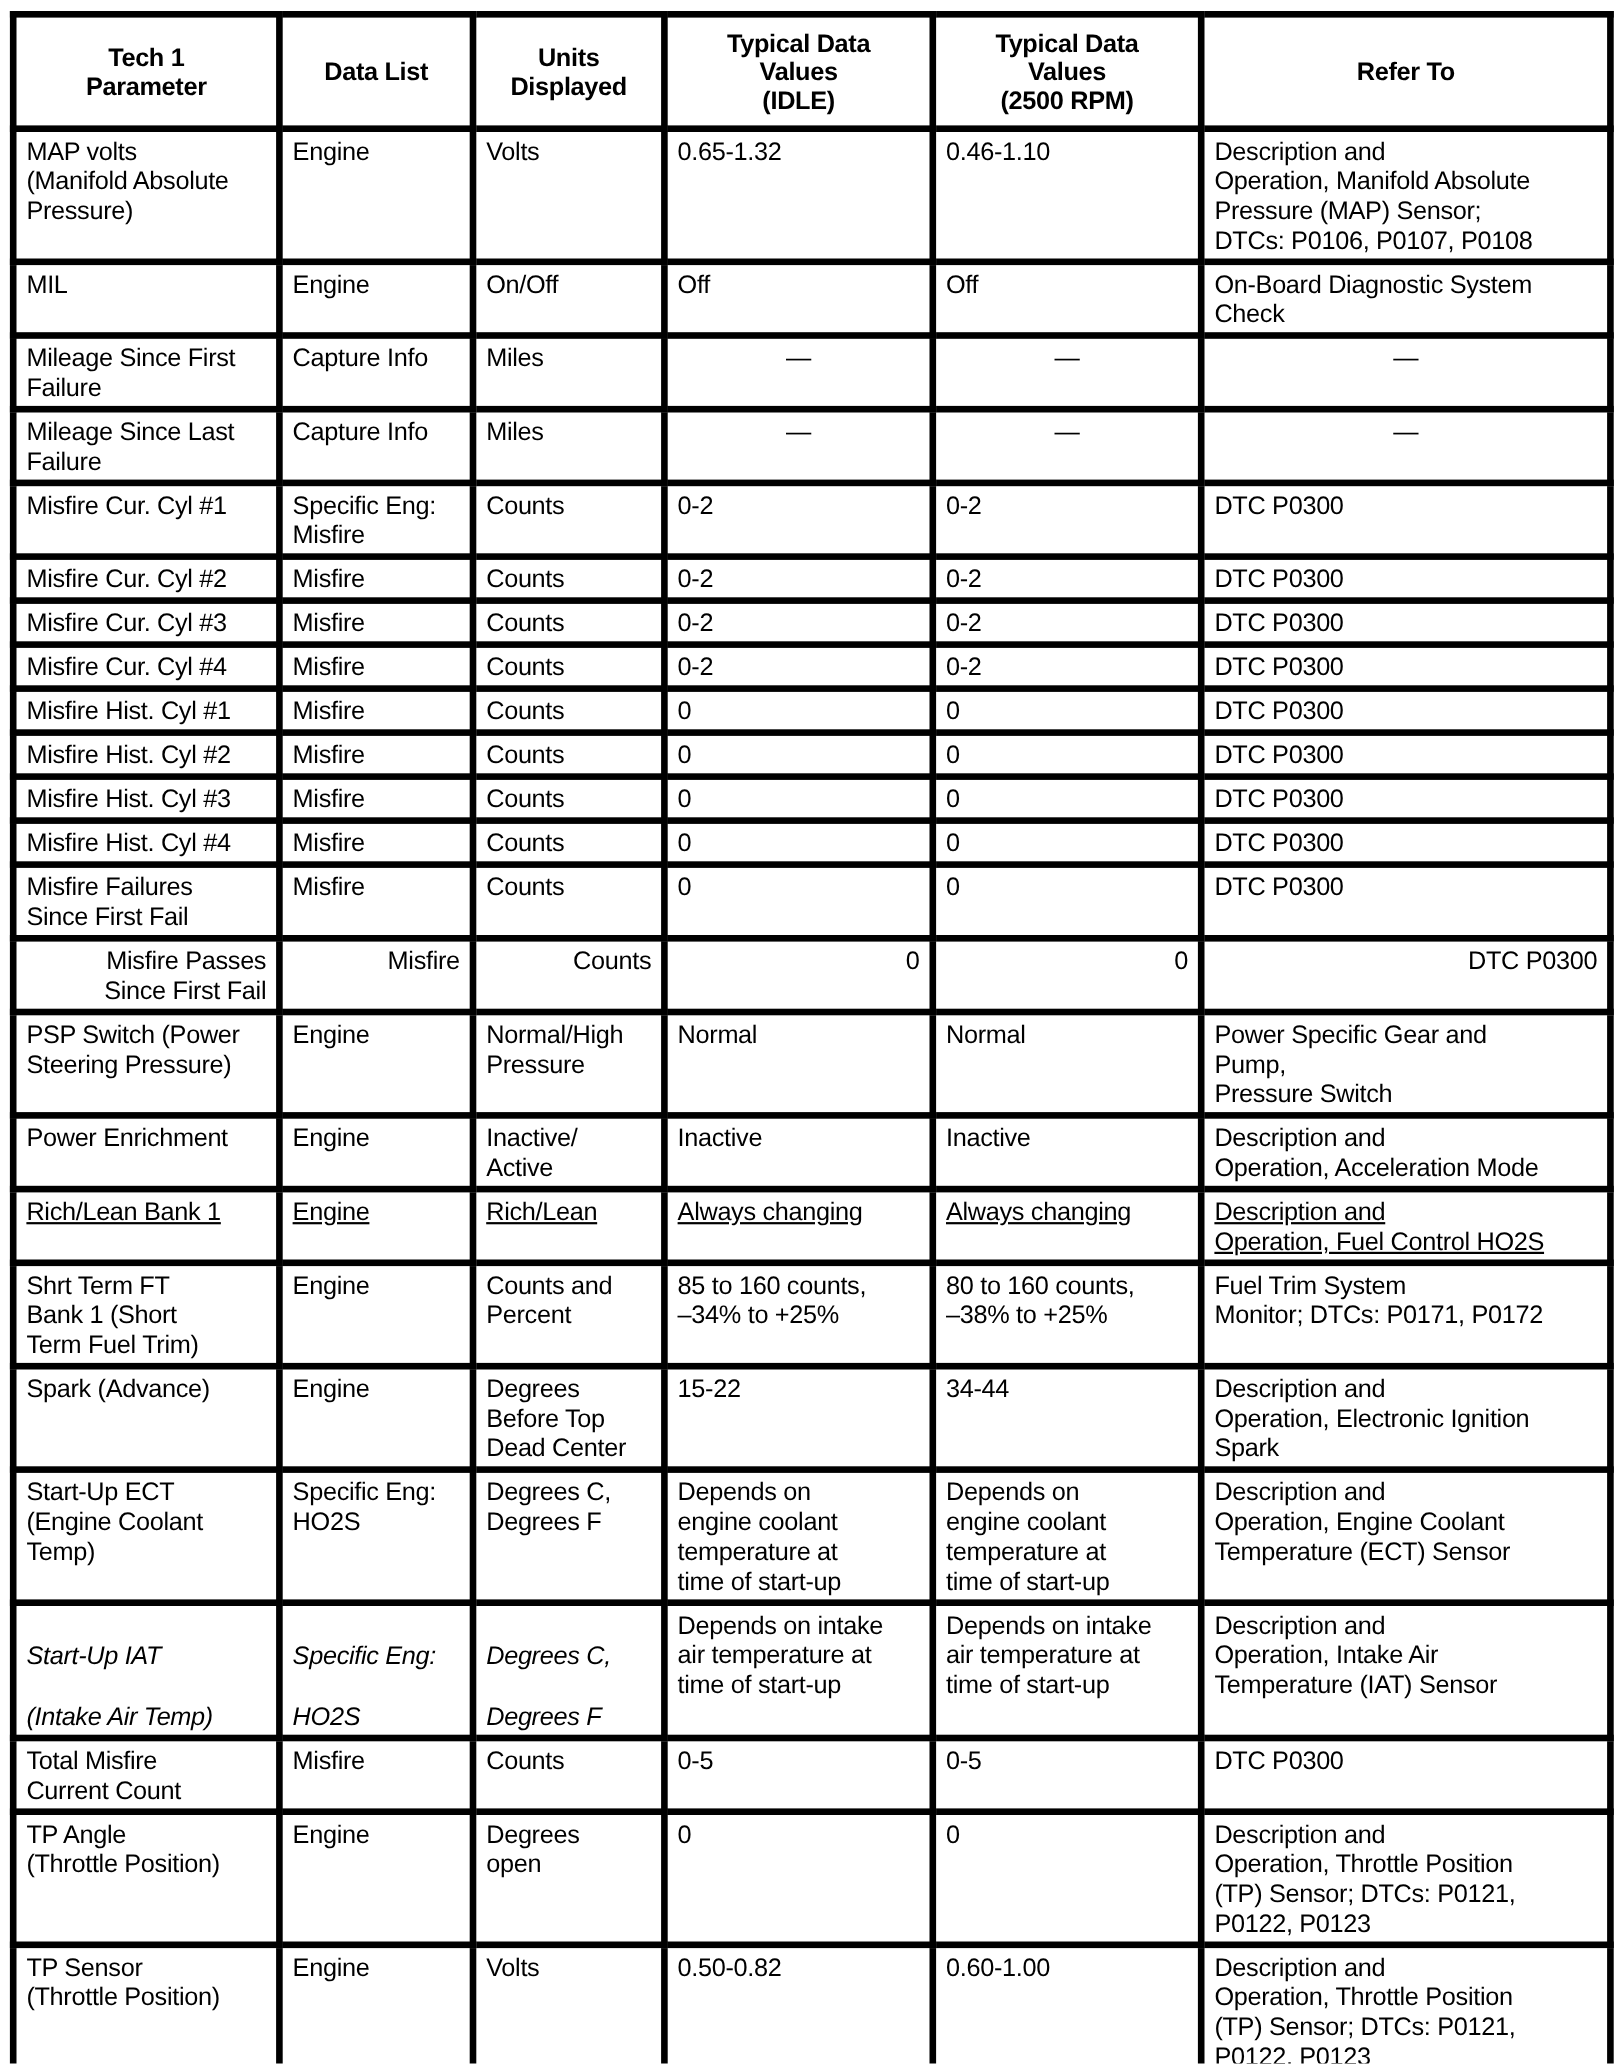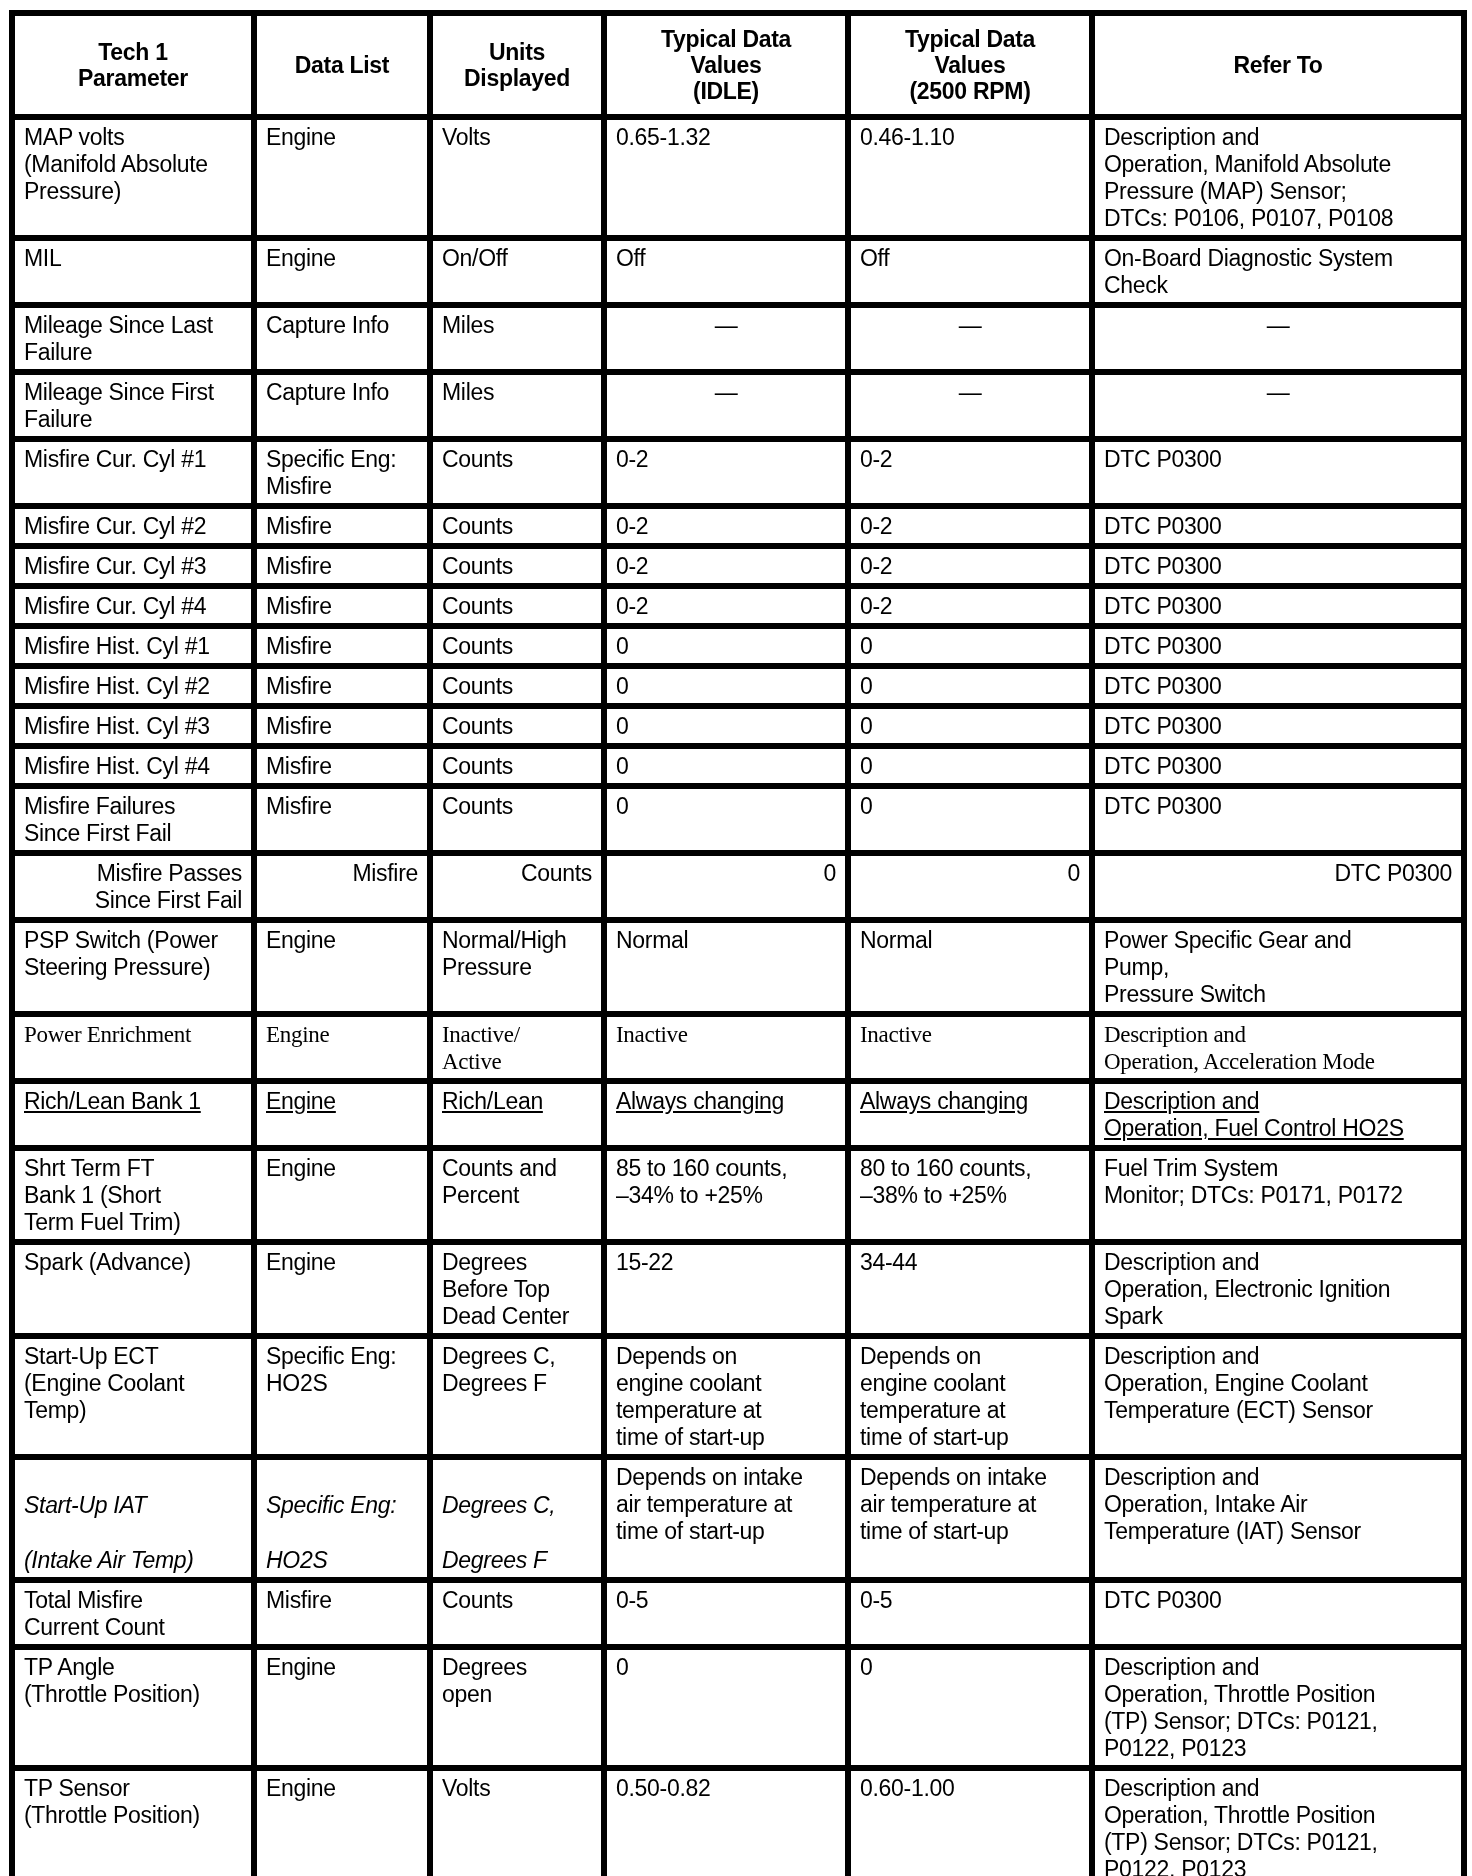--- a/index.html
+++ b/index.html
@@ -97,42 +97,42 @@
         <td>
           <span class="line">Off</span>
         </td>
         <td>
           <span class="line">On-Board Diagnostic System</span>
           <span class="line">Check</span>
         </td>
       </tr>
       <tr style="height: 67px;">
         <td>
-          <span class="line">Mileage Since Last</span>
+          <span class="line">Mileage Since First</span>
           <span class="line">Failure</span>
         </td>
         <td>
           <span class="line">Capture Info</span>
         </td>
         <td>
           <span class="line">Miles</span>
         </td>
         <td class="center">
           <span class="line">—</span>
         </td>
         <td class="center">
           <span class="line">—</span>
         </td>
         <td class="center">
           <span class="line">—</span>
         </td>
       </tr>
       <tr style="height: 67px;">
         <td>
-          <span class="line">Mileage Since First</span>
+          <span class="line">Mileage Since Last</span>
           <span class="line">Failure</span>
         </td>
         <td>
           <span class="line">Capture Info</span>
         </td>
         <td>
           <span class="line">Miles</span>
         </td>
         <td class="center">
           <span class="line">—</span>
@@ -364,21 +364,21 @@
         </td>
         <td>
           <span class="line">Normal</span>
         </td>
         <td>
           <span class="line">Power Specific Gear and</span>
           <span class="line">Pump,</span>
           <span class="line">Pressure Switch</span>
         </td>
       </tr>
-      <tr style="height: 67px; font-family: Liberation Serif, serif;">
+      <tr style="height: 67px;">
         <td>
           <span class="line">Power Enrichment</span>
         </td>
         <td>
           <span class="line">Engine</span>
         </td>
         <td>
           <span class="line">Inactive/</span>
           <span class="line">Active</span>
         </td>

